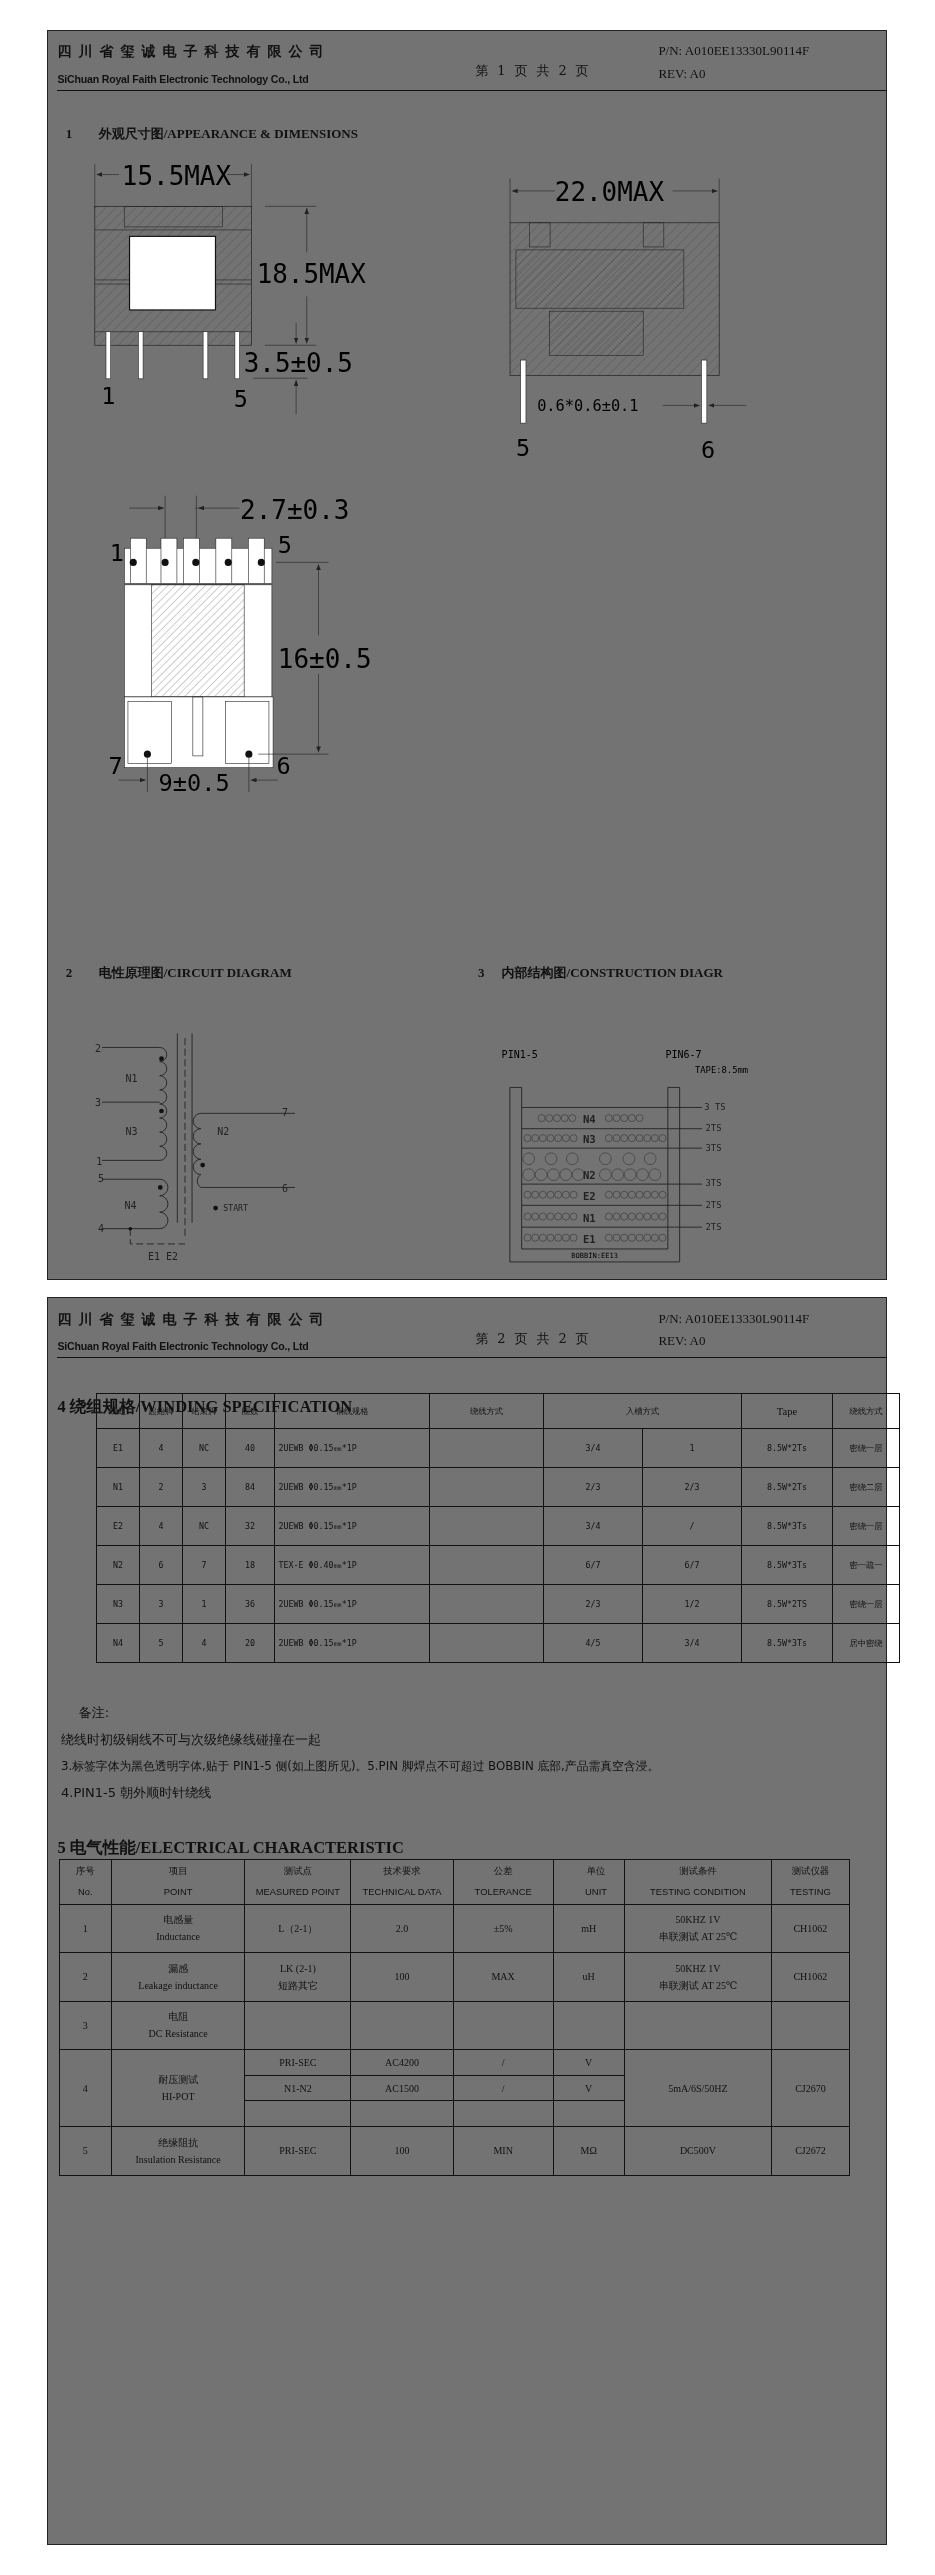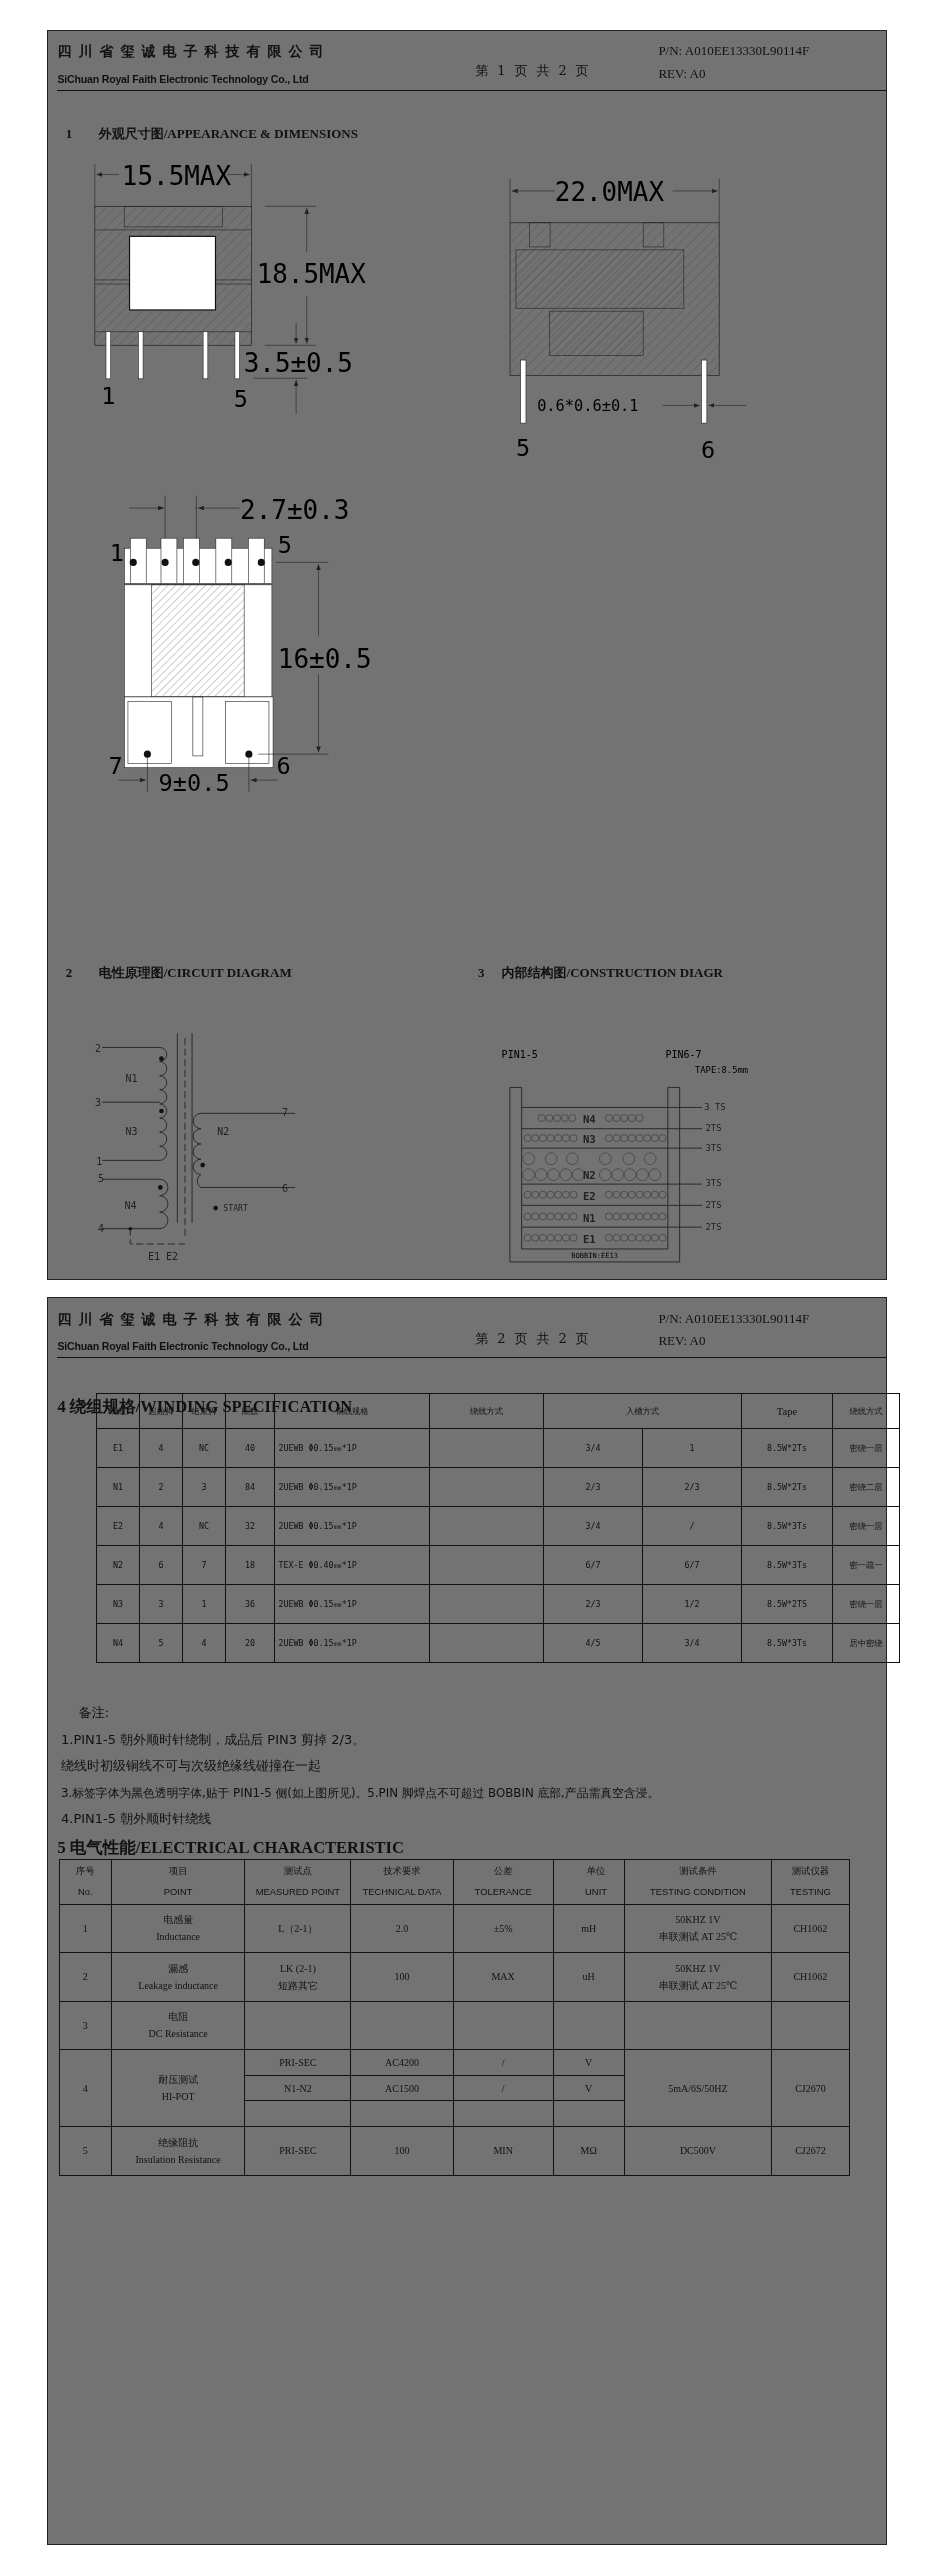--- a/index.html
+++ b/index.html
@@ -415,21 +415,20 @@
           <td>4/5</td>
           <td>3/4</td>
           <td>8.5W*3Ts</td>
           <td style="font-family: &quot;DejaVu Serif&quot;, serif;">居中密绕</td>
         </tr>
       </tbody>
   </table>
 
   <div class="notes">
     <div style="padding-left:17.7px;">备注:</div>
-    <div>1.PIN1-5 朝外顺时针绕制，成品后 PIN3 剪掉 2/3。</div>
     <div>绕线时初级铜线不可与次级绝缘线碰撞在一起</div>
     <div style="font-size:11.8px;">3.标签字体为黑色透明字体,贴于 PIN1-5 侧(如上图所见)。5.PIN 脚焊点不可超过 BOBBIN 底部,产品需真空含浸。</div>
     <div>4.PIN1-5 朝外顺时针绕线</div>
   </div>
 
   <div class="sec-title" style="left:9.4px; top:539px; font-size:16.5px;">5 电气性能/ELECTRICAL CHARACTERISTIC</div>
 
   <table class="elec" style="left:10.6px; top:561px; width:791px;">
     <thead>
       <tr id="elec-head">

